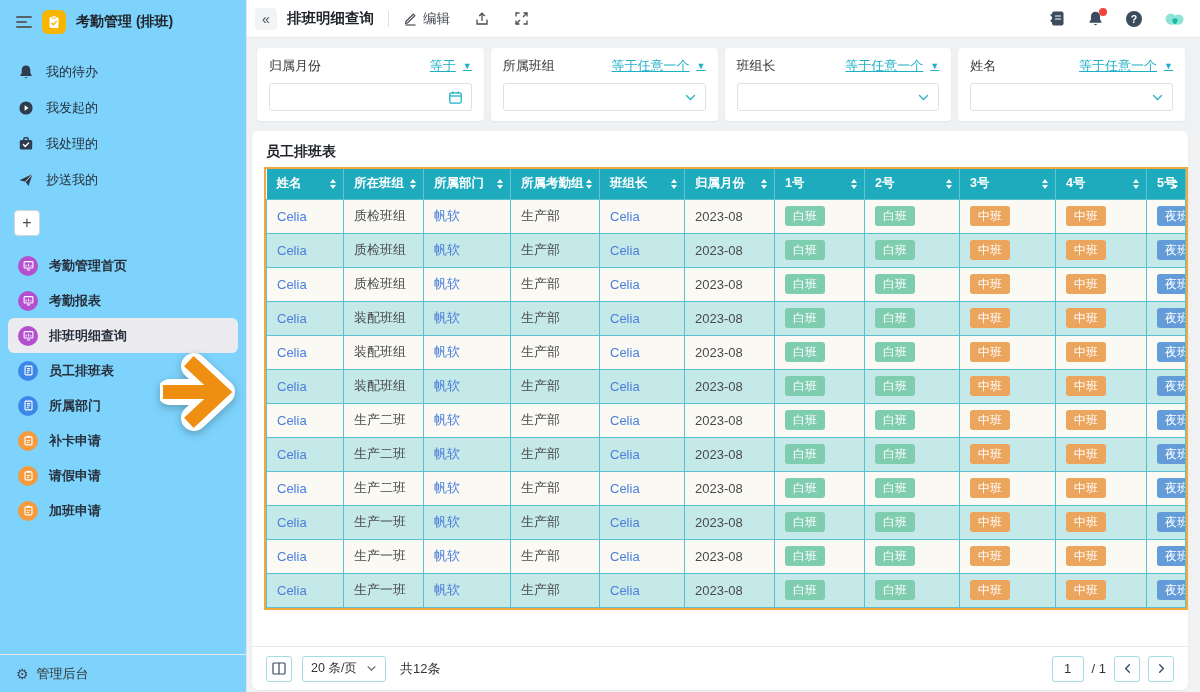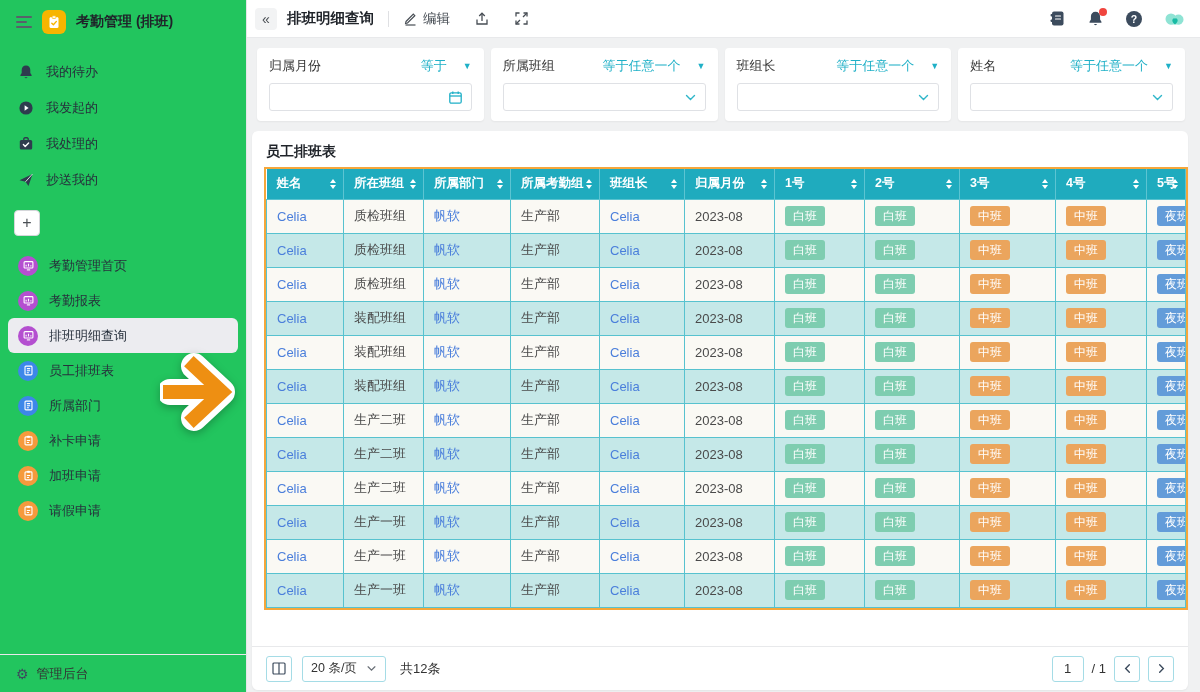--- a/index.html
+++ b/index.html
@@ -1,35 +1,35 @@
 <!DOCTYPE html>
 <html><head>
 <meta charset="utf-8">
 <style>
   * { margin:0; padding:0; box-sizing:border-box; }
   html,body { width:1200px; height:692px; overflow:hidden; }
   body { font-family:"Liberation Sans","DejaVu Sans",sans-serif; font-size:13px; color:#1f2329; background:#f0f1f2; display:flex; }
 
   
-  .sidebar { width:247px; height:692px; background:#22c55e; border-right:1px solid #e5e6e8; display:flex; flex-direction:column; position:relative; flex:0 0 247px; }
+  .sidebar { width:247px; height:692px; background:#7dd3fc; border-right:1px solid #e5e6e8; display:flex; flex-direction:column; position:relative; flex:0 0 247px; }
   .sb-header { display:flex; align-items:center; gap:10px; padding:10px 14px 10px 16px; }
   .hamburger { width:16px; display:flex; flex-direction:column; gap:3px; cursor:pointer; }
   .hamburger span { height:2px; background:#59606a; border-radius:1px; }
   .hamburger span:nth-child(2){ width:11px; }
   .app-icon { width:24px; height:24px; border-radius:6px; background:#f7b500; display:flex; align-items:center; justify-content:center; }
   .sb-title { font-weight:bold; font-size:14px; }
   .quick-nav { padding:10px 0 4px 0; }
   .quick-item { display:flex; align-items:center; gap:12px; padding:9px 18px; cursor:pointer; font-size:13px; color:#27303c; }
   .quick-item svg { flex:0 0 16px; }
   .search-row { display:flex; align-items:center; gap:8px; padding:8px 12px 10px 14px; }
   .search-box { flex:1; display:flex; align-items:center; gap:6px; background:#f2f3f5; border-radius:15px; height:28px; padding:0 10px; color:#9aa0a8; }
   .search-box input { border:0; outline:0; background:transparent; font-size:12.5px; width:120px; color:#333; font-family:inherit; }
   .search-box input::placeholder { color:#9aa0a8; }
   .plus-btn { width:26px; height:26px; border:1px solid #d5d7da; border-radius:4px; background:#fff; display:flex; align-items:center; justify-content:center; font-size:16px; color:#4a4f54; cursor:pointer; }
-  .menu-list { list-style:none; padding:2px 8px; flex:1; overflow:hidden; }
+  .menu-list { list-style:none; padding:2px 8px; flex:1; overflow:hidden;font-weight:bold; }
   .menu-item { display:flex; align-items:center; gap:11px; height:35px; padding:0 10px; border-radius:6px; cursor:pointer; font-size:13px; color:#27303c; }
   .menu-item.selected { background:#ececf0; }
   .mi-badge { width:20px; height:20px; border-radius:50%; display:flex; align-items:center; justify-content:center; flex:0 0 20px; }
   .sb-footer { border-top:1px solid #e8e9eb; height:38px; display:flex; align-items:center; gap:8px; padding:0 16px; color:#333; cursor:pointer; }
   .gear { font-size:14px; color:#3c4b5d; }
 
   
   .main { flex:1; display:flex; flex-direction:column; height:692px; }
   .topbar { height:38px; background:#fff; border-bottom:1px solid #e8e9eb; display:flex; align-items:center; padding:0 14px 0 8px; gap:10px; }
   .collapse-btn { width:22px; height:22px; border-radius:4px; background:#f2f3f4; color:#4a4f54; display:flex; align-items:center; justify-content:center; font-size:14px; cursor:pointer; }
@@ -38,21 +38,21 @@
   .tb-action { display:flex; align-items:center; gap:5px; color:#474d54; font-size:13.5px; cursor:pointer; }
   .tb-icon { margin-left:14px; cursor:pointer; display:flex; align-items:center; }
   .tb-right { margin-left:auto; display:flex; align-items:center; gap:21px; }
   .tb-right > * { cursor:pointer; display:flex; }
 
   .content { flex:1; display:flex; flex-direction:column; overflow:hidden; }
   .filters { display:flex; gap:7px; margin:10px 15px 0 10px; }
   .filter-card { flex:1; background:#fff; border-radius:4px; box-shadow:0 1px 2px rgba(0,0,0,.05); padding:9px 12px 10px 12px; }
   .fc-top { display:flex; justify-content:space-between; align-items:center; }
   .fc-label { color:#333; font-size:13px; }
-  .fc-cond { color:#1fb0c7; font-size:13px; cursor:pointer; display:flex; align-items:center; gap:16px; }
+  .fc-cond { color:#1fb0c7; font-size:13px; cursor:pointer; display:flex; align-items:center; gap:7px;text-decoration:underline; }
   .fc-cond .caret { font-size:9px; }
   .fc-input { margin-top:8px; height:28px; border:1px solid #dfe1e5; border-radius:3px; background:#fff; display:flex; align-items:center; justify-content:flex-end; padding:0 8px; cursor:text; }
 
   .table-panel { flex:1; background:#fff; border-radius:6px; margin:10px 12px 2px 5px; box-shadow:0 1px 2px rgba(0,0,0,.05); display:flex; flex-direction:column; overflow:hidden; }
   .panel-title { font-weight:bold; font-size:14px; padding:12px 14px 6px 14px; }
   .table-wrap { margin-left:12px; }
   table { border-collapse:collapse; table-layout:fixed; width:919px; }
   .grid-border { border:2px solid #f5a73b; display:inline-block; }
   th { background:#1fabbe; color:#fff; font-size:12.5px; font-weight:bold; text-align:left; height:30px; padding:0 4px 0 10px; border-right:1px solid #5cc4d2; white-space:nowrap; overflow:hidden; position:relative; }
   th .sort { position:absolute; right:7px; top:50%; transform:translateY(-50%); display:flex; flex-direction:column; gap:2px; cursor:pointer; }
@@ -193,31 +193,31 @@
         <span>补卡申请</span>
       </li>
       <li class="menu-item">
         <span class="mi-badge" style="background:#f59a3d;">
           <svg width="11" height="11" viewBox="0 0 12 12" fill="none" stroke="#fff" stroke-width="1.2">
             <rect x="2.2" y="2" width="7.6" height="8.8" rx="1"></rect>
             <rect x="4.4" y="0.9" width="3.2" height="2.2" rx="0.8" fill="#fff" stroke="none"></rect>
             <path d="M4.2 6 H7.8 M4.2 8.2 H6.6"></path>
           </svg>
         </span>
-        <span>加班申请</span>
+        <span>请假申请</span>
       </li>
       <li class="menu-item">
         <span class="mi-badge" style="background:#f59a3d;">
           <svg width="11" height="11" viewBox="0 0 12 12" fill="none" stroke="#fff" stroke-width="1.2">
             <rect x="2.2" y="2" width="7.6" height="8.8" rx="1"></rect>
             <rect x="4.4" y="0.9" width="3.2" height="2.2" rx="0.8" fill="#fff" stroke="none"></rect>
             <path d="M4.2 6 H7.8 M4.2 8.2 H6.6"></path>
           </svg>
         </span>
-        <span>请假申请</span>
+        <span>加班申请</span>
       </li>
     </ul>
 
   <div class="sb-footer">
     <span class="gear">⚙</span>
     <span>管理后台</span>
   </div>
 </aside>
 
 <svg class="arrow-overlay" width="86" height="88" viewBox="0 0 86 88">

